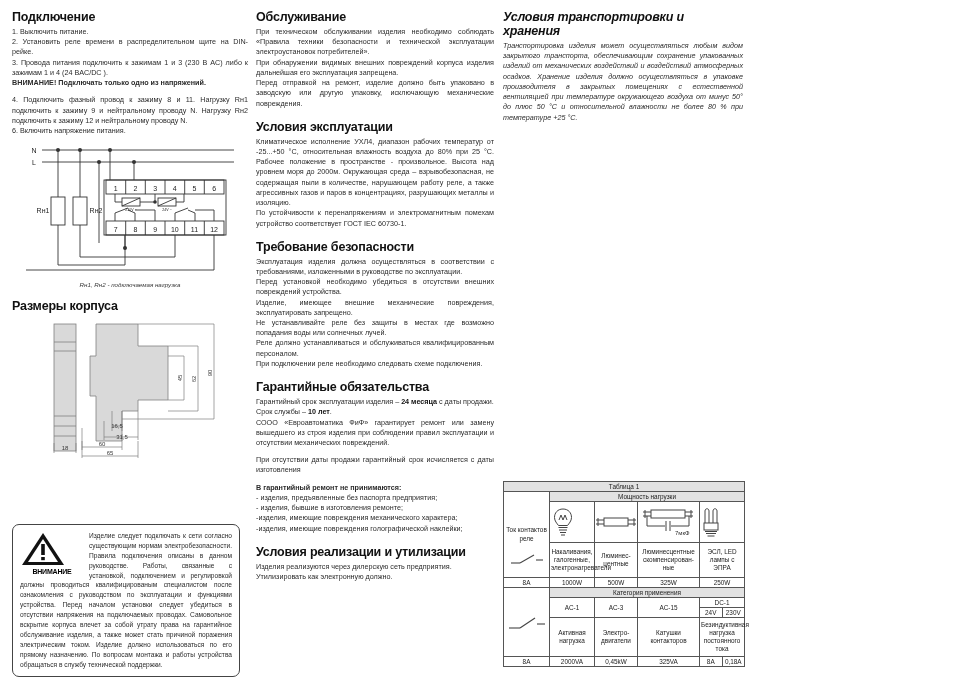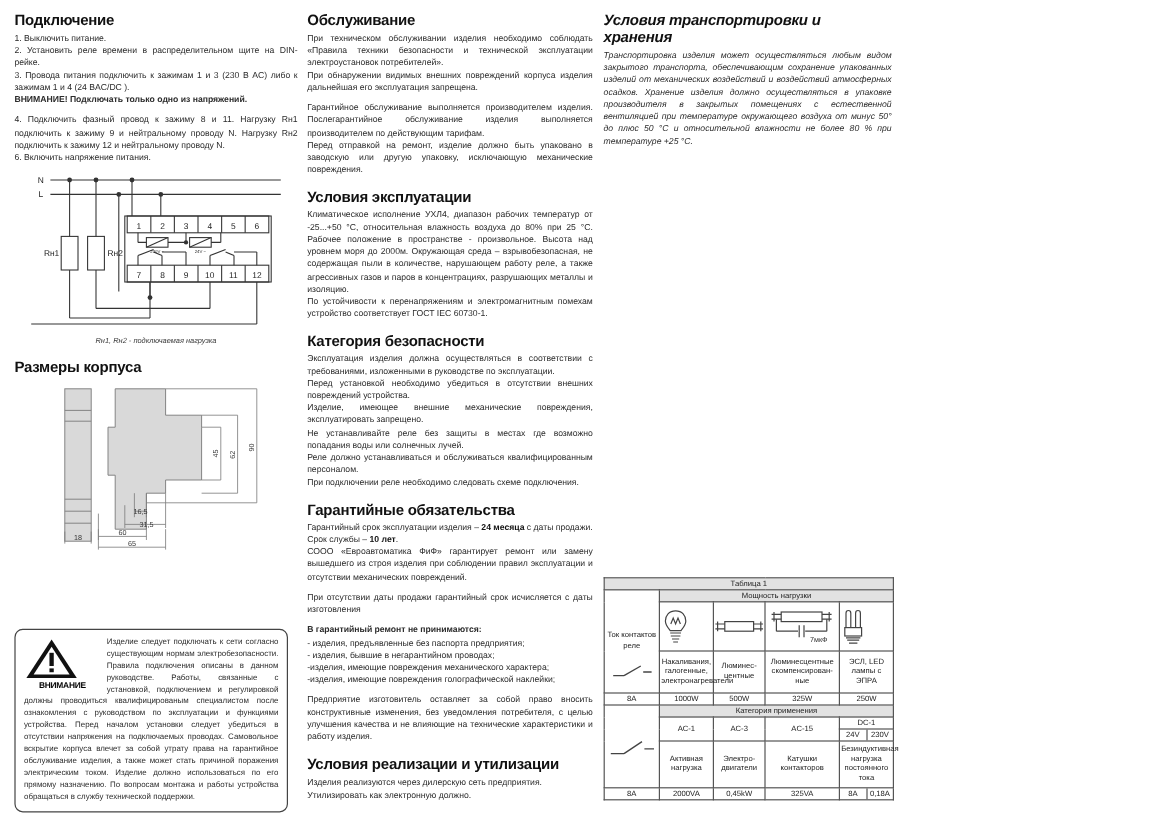--- a/index.html
+++ b/index.html
@@ -331,46 +331,44 @@
       <span class="warn-label">ВНИМАНИЕ</span>
     </div>
     <div class="warn-text">Изделие следует подключать к сети согласно существующим нормам электробезопасности. Правила подключения описаны в данном руководстве. Работы, связанные с установкой, подключением и регулировкой должны проводиться квалифицированым специалистом после ознакомления с руководством по эксплуатации и функциями устройства. Перед началом установки следует убедиться в отсутствии напряжения на подключаемых проводах. Самовольное вскрытие корпуса влечет за собой утрату права на гарантийное обслуживание изделия, а также может стать причиной поражения электрическим током. Изделие должно использоваться по его прямому назначению. По вопросам монтажа и работы устройства обращаться в службу технической поддержки.</div>
     <div style="clear:both"></div>
   </div>
 
   <div class="col" id="col-mid">
     <h2 class="sect">Обслуживание</h2>
     <p class="body">При техническом обслуживании изделия необходимо соблюдать «Правила техники безопасности и технической эксплуатации электроустановок потребителей».</p>
     <p class="body">При обнаружении видимых внешних повреждений корпуса изделия дальнейшая его эксплуатация запрещена.</p>
-    <p class="body gap">Гарантийное обслуживание выполняется производителем изделия. Послегарантийное обслуживание изделия выполняется производителем по действующим тарифам.</p>
     <p class="body">Перед отправкой на ремонт, изделие должно быть упаковано в заводскую или другую упаковку, исключающую механические повреждения.</p>
 
     <h2 class="sect spaced">Условия эксплуатации</h2>
     <p class="body">Климатическое исполнение УХЛ4, диапазон рабочих температур от -25...+50 °С, относительная влажность воздуха до 80% при 25 °С. Рабочее положение в пространстве - произвольное. Высота над уровнем моря до 2000м. Окружающая среда – взрывобезопасная, не содержащая пыли в количестве, нарушающем работу реле, а также агрессивных газов и паров в концентрациях, разрушающих металлы и изоляцию.</p>
     <p class="body">По устойчивости к перенапряжениям и электромагнитным помехам устройство соответствует ГОСТ IEC 60730-1.</p>
 
-    <h2 class="sect spaced">Категория безопасности</h2>
+    <h2 class="sect spaced">Требование безопасности</h2>
     <p class="body">Эксплуатация изделия должна осуществляться в соответствии с требованиями, изложенными в руководстве по эксплуатации.</p>
     <p class="body">Перед установкой необходимо убедиться в отсутствии внешних повреждений устройства.</p>
     <p class="body">Изделие, имеющее внешние механические повреждения, эксплуатировать запрещено.</p>
     <p class="body">Не устанавливайте реле без защиты в местах где возможно попадания воды или солнечных лучей.</p>
     <p class="body">Реле должно устанавливаться и обслуживаться квалифицированным персоналом.</p>
     <p class="body">При подключении реле необходимо следовать схеме подключения.</p>
 
     <h2 class="sect spaced">Гарантийные обязательства</h2>
     <p class="body"><span>Гарантийный срок эксплуатации изделия – </span><span class="b">24 месяца</span><span> с даты продажи.</span></p>
     <p class="body"><span>Срок службы – </span><span class="b">10 лет</span><span>.</span></p>
     <p class="body">СОOО «Евроавтоматика ФиФ» гарантирует ремонт или замену вышедшего из строя изделия при соблюдении правил эксплуатации и отсутствии механических повреждений.</p>
     <p class="body gap">При отсутствии даты продажи гарантийный срок исчисляется с даты изготовления</p>
     <p class="body gap b">В гарантийный ремонт не принимаются:</p>
     <p class="body">- изделия, предъявленные без паспорта предприятия;</p>
-    <p class="body">- изделия, бывшие в негарантийном проводах;</p>
+    <p class="body">- изделия, бывшие в изготовления ремонте;</p>
     <p class="body">-изделия, имеющие повреждения механического характера;</p>
     <p class="body">-изделия, имеющие повреждения голографической наклейки;</p>
-    <p class="body gap">Предприятие изготовитель оставляет за собой право вносить конструктивные изменения, без уведомления потребителя, с целью улучшения качества и не влияющие на технические характеристики и работу изделия.</p>
 
     <h2 class="sect spaced">Условия реализации и утилизации</h2>
     <p class="body">Изделия реализуются через дилерскую сеть предприятия.</p>
     <p class="body">Утилизировать как электронную должно.</p>
   </div>
 
   <div class="col" id="col-right">
     <h2 class="sect">Условия транспортировки и хранения</h2>
     <p class="body">Транспортировка изделия может осуществляться любым видом закрытого транспорта, обеспечивающим сохранение упакованных изделий от механических воздействий и воздействий атмосферных осадков. Хранение изделия должно осуществляться в упаковке производителя в закрытых помещениях с естественной вентиляцией при температуре окружающего воздуха от минус 50° до плюс 50 °С и относительной влажности не более 80 % при температуре +25 °С.</p>
   </div>

